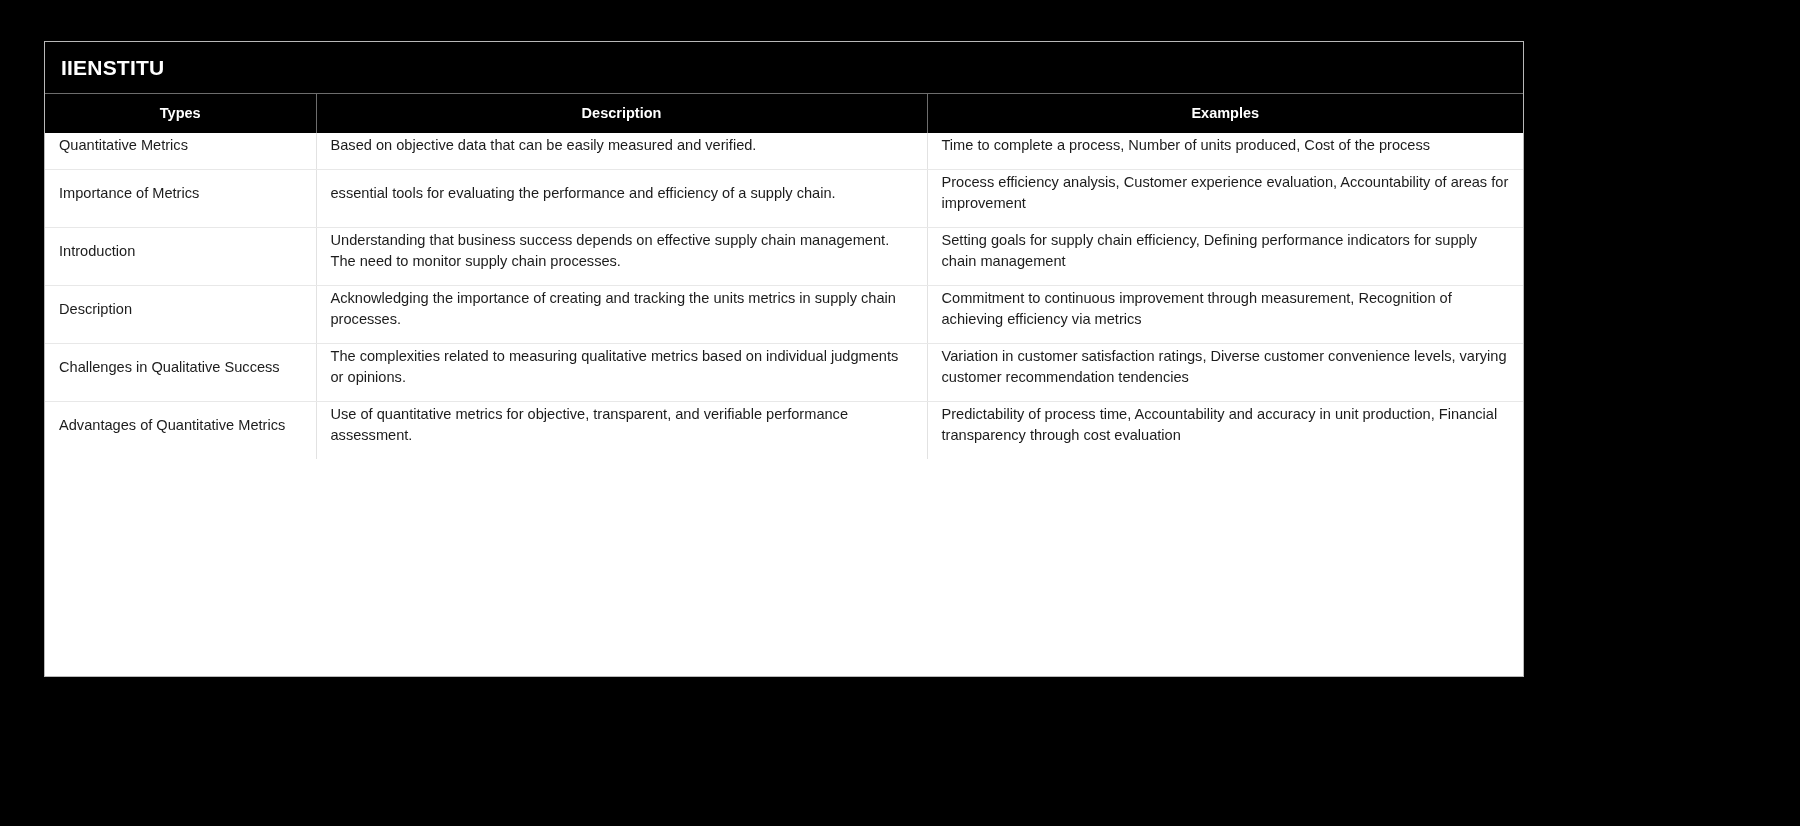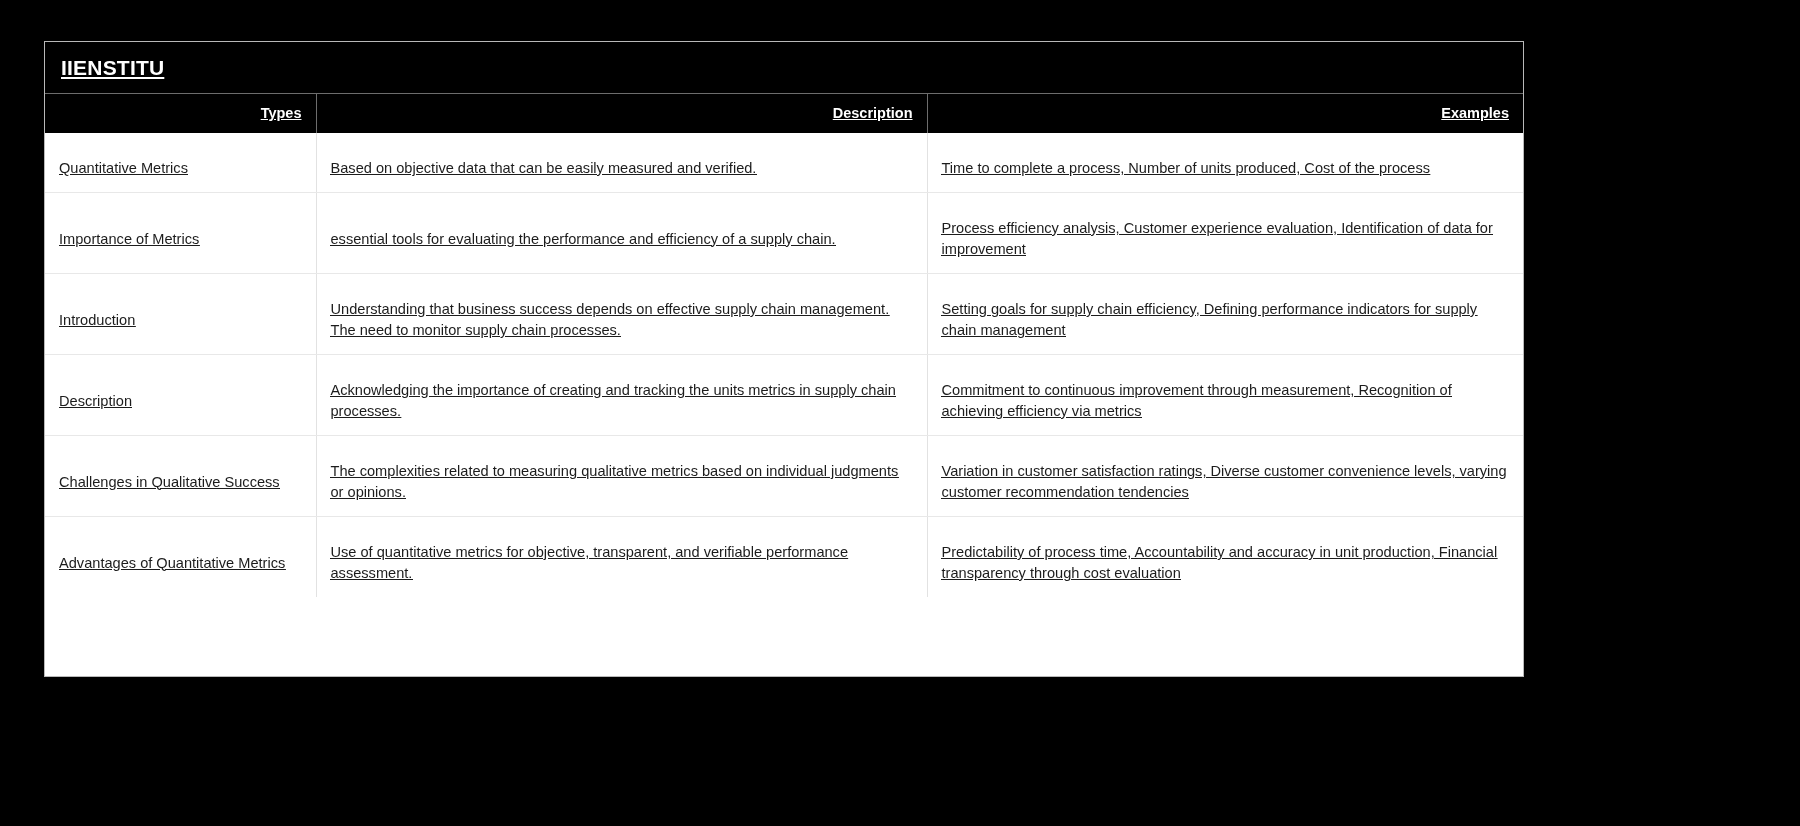--- a/index.html
+++ b/index.html
@@ -1,15 +1,15 @@
 <!DOCTYPE html>
 <html><head>
 <meta charset="utf-8">
 <style>
-  * { margin:0; padding:0; box-sizing:border-box;text-decoration:underline; }
+  * { margin:0; padding:0; box-sizing:border-box; }
   html, body {
     width:1800px; height:826px;
     background:#000000;
     font-family:"Liberation Sans", sans-serif;
     overflow:hidden;
   }
   .page {
     position:relative;
     width:1800px; height:826px;
     background:#000000;
@@ -44,33 +44,33 @@
   }
   col.c-types { width:271px; }
   col.c-desc  { width:611px; }
   col.c-exam  { width:596px; }
 
   thead th {
     background:#000000;
     color:#ffffff;
     font-size:14.5px;
     font-weight:bold;
-    text-align:right;
+    text-align:center;
     padding:11px 14px 12px 14px;
     vertical-align:middle;
     border-right:1px solid #6d6d6d;
     white-space:nowrap;
   }
   thead th:last-child { border-right:none; }
 
   tbody td {
     font-size:14.6px;
     color:#1c1c1c;
     line-height:1.44;
-    padding:25px 14px 13px 14px;
+    padding:2px 14px 13px 14px;
     vertical-align:middle;
     border-right:1px solid #e2e2e2;
     border-bottom:1px solid #e8e8e8;
     background:#ffffff;
     overflow:hidden;
     white-space:normal;
   }
   tbody td:last-child { border-right:none; }
   tbody tr:last-child td { border-bottom:none; }
 
@@ -102,21 +102,21 @@
       </thead>
       <tbody>
         <tr>
           <td class="td-types">Quantitative Metrics</td>
           <td class="td-desc">Based on objective data that can be easily measured and verified.</td>
           <td class="td-exam">Time to complete a process, Number of units produced, Cost of the process</td>
         </tr>
         <tr>
           <td class="td-types">Importance of Metrics</td>
           <td class="td-desc">essential tools for evaluating the performance and efficiency of a supply chain.</td>
-          <td class="td-exam">Process efficiency analysis, Customer experience evaluation, Identification of data for improvement</td>
+          <td class="td-exam">Process efficiency analysis, Customer experience evaluation, Accountability of areas for improvement</td>
         </tr>
         <tr>
           <td class="td-types">Introduction</td>
           <td class="td-desc">Understanding that business success depends on effective supply chain management. The need to monitor supply chain processes.</td>
           <td class="td-exam">Setting goals for supply chain efficiency, Defining performance indicators for supply chain management</td>
         </tr>
         <tr>
           <td class="td-types">Description</td>
           <td class="td-desc">Acknowledging the importance of creating and tracking the units metrics in supply chain processes.</td>
           <td class="td-exam">Commitment to continuous improvement through measurement, Recognition of achieving efficiency via metrics</td>

